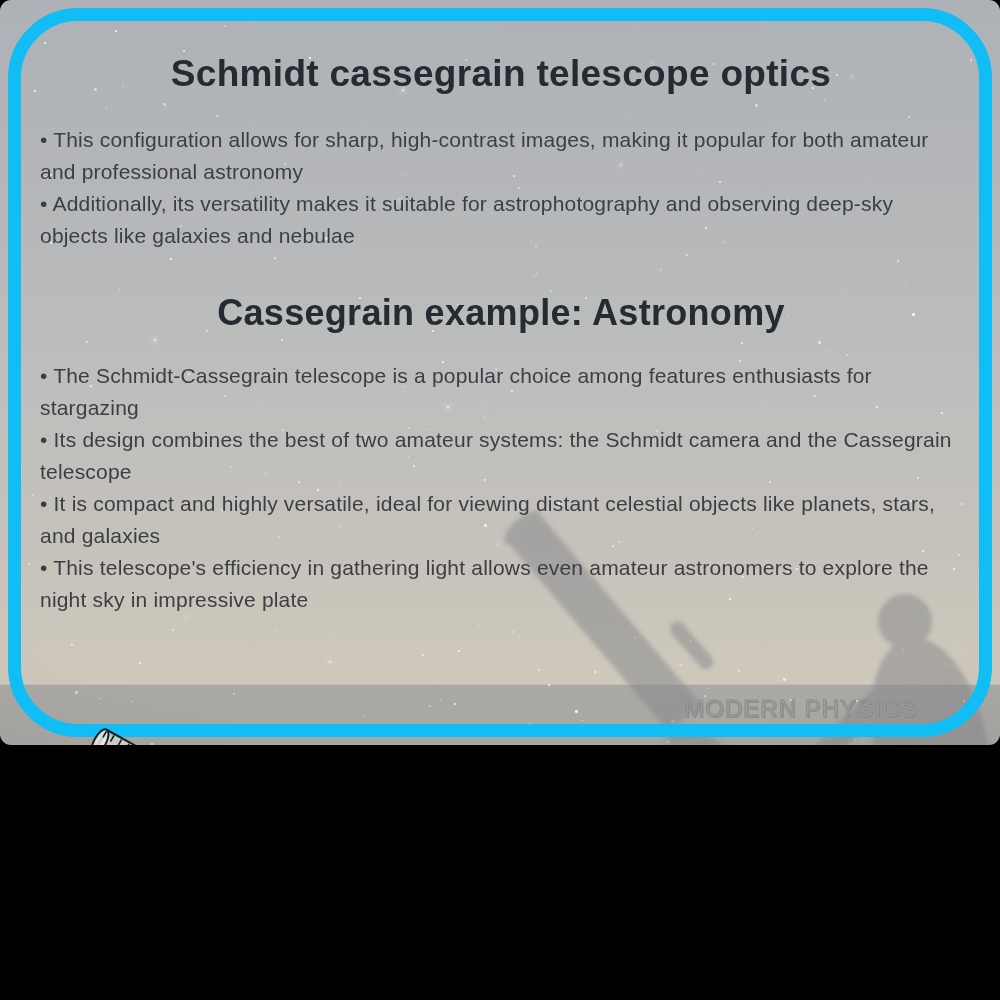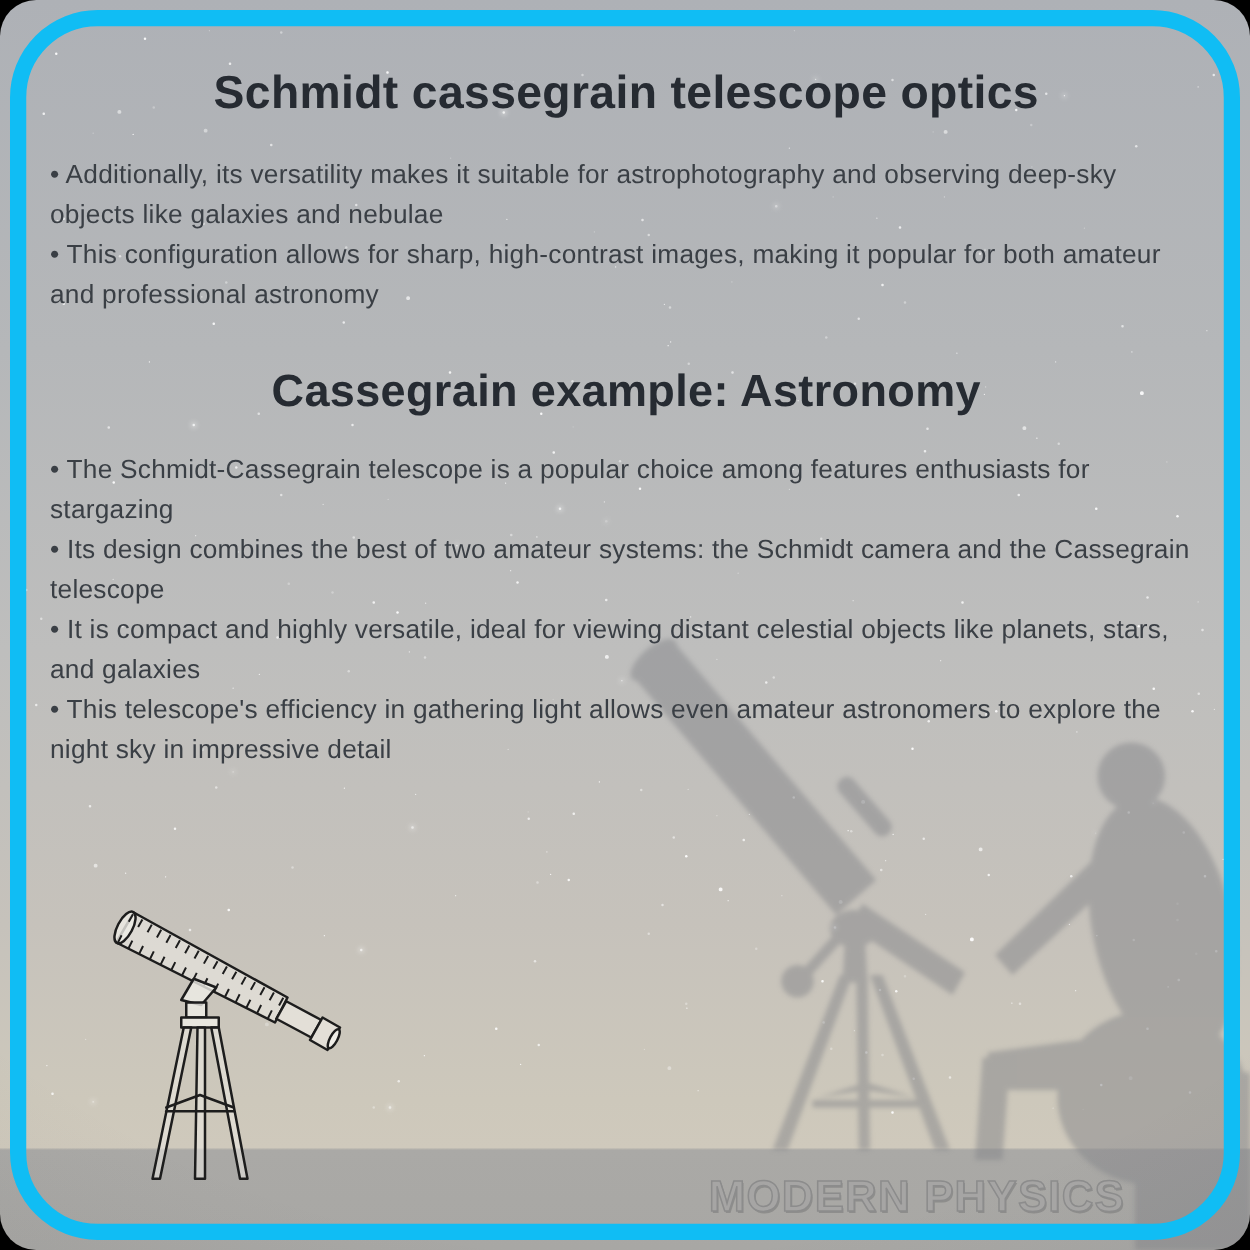--- a/index.html
+++ b/index.html
@@ -1,19 +1,19 @@
 <!DOCTYPE html>
 <html><head>
 <meta charset="utf-8">
 <style>
   html,body{margin:0;padding:0;background:#000;width:1000px;height:1000px;overflow:hidden;}
   *{box-sizing:border-box;}
   .canvas{
-    position:absolute;left:0;top:0;width:1000px;height:1000px;
-    border-radius:29px;overflow:hidden;
+    position:absolute;left:0;top:0;width:1000px;height:745px;
+    border-radius:11px;overflow:hidden;
     background:linear-gradient(180deg,
       #aeb1b6 0%, #b5b7b9 28%, #bebebd 52%, #c6c2bb 74%,
       #cdc8bb 88%, #cfc9bc 91.8%, #aaa9a6 92%, #a8a7a4 100%);
     font-family:"Liberation Sans","DejaVu Sans",sans-serif;
   }
   .starfield{position:absolute;inset:0;z-index:1;}
   .starfield i{position:absolute;background:#fff;border-radius:50%;display:block;}
   .starfield i.big{box-shadow:0 0 4px 1px rgba(255,255,255,.75);}
   .silhouette{position:absolute;left:450px;top:480px;width:550px;height:520px;z-index:2;
     opacity:.5;filter:blur(2px);}
@@ -23,22 +23,22 @@
   .frame{position:absolute;inset:8px;border:13px solid #10bdf4;border-radius:70px;z-index:5;}
   .content{position:absolute;left:40px;right:38px;top:0;z-index:6;}
   h1{margin:53px 0 0;text-align:center;font-size:37px;line-height:1.12;
      font-weight:600;letter-spacing:.3px;color:#262b32;}
   h2{margin:38px 0 0;text-align:center;font-size:36px;line-height:1.25;
      font-weight:600;letter-spacing:.3px;color:#262b32;}
   .bullets{margin-top:30px;font-size:21px;line-height:32px;color:#3a3f45;letter-spacing:.2px;}
   .bullets.second{margin-top:25px;}
   .bullets p{margin:0;}
   .doodle{position:absolute;left:85px;top:728px;width:240px;height:240px;z-index:7;}
-  .watermark{position:absolute;right:100px;bottom:22px;z-index:8;
-    font-size:35px;font-weight:700;letter-spacing:1px;color:#a6a5a4;
+  .watermark{position:absolute;right:83px;bottom:22px;z-index:8;
+    font-size:24px;font-weight:400;letter-spacing:1px;color:#a6a5a4;
     -webkit-text-stroke:1.2px #8c8c8c;
     text-shadow:1px 1px 0 rgba(120,120,120,.55);}
 </style>
 </head>
 <body>
 
 <div class="canvas">
 
   <div class="starfield">
       <i class="big" style="left: 74px; top: 881px; width: 0.7px; height: 0.7px; opacity: 0.74;"></i>
@@ -375,31 +375,31 @@
   </svg>
 
   <div class="vignette"></div>
 
   <div class="frame"></div>
 
   <div class="content">
     <h1>Schmidt cassegrain telescope optics</h1>
 
     <div class="bullets">
+      <p>• This configuration allows for sharp, high-contrast images, making it popular for both amateur and professional astronomy</p>
       <p>• Additionally, its versatility makes it suitable for astrophotography and observing deep-sky objects like galaxies and nebulae</p>
-      <p>• This configuration allows for sharp, high-contrast images, making it popular for both amateur and professional astronomy</p>
     </div>
 
     <h2>Cassegrain example: Astronomy</h2>
 
     <div class="bullets second">
       <p>• The Schmidt-Cassegrain telescope is a popular choice among features enthusiasts for stargazing</p>
       <p>• Its design combines the best of two amateur systems: the Schmidt camera and the Cassegrain telescope</p>
       <p>• It is compact and highly versatile, ideal for viewing distant celestial objects like planets, stars, and galaxies</p>
-      <p>• This telescope's efficiency in gathering light allows even amateur astronomers to explore the night sky in impressive detail</p>
+      <p>• This telescope's efficiency in gathering light allows even amateur astronomers to explore the night sky in impressive plate</p>
     </div>
   </div>
 
   <svg class="doodle" viewBox="0 0 240 240" xmlns="http://www.w3.org/2000/svg">
     <g stroke="#1d1d1d" stroke-width="2" stroke-linejoin="round" stroke-linecap="round">
 
       <polygon points="22,2 145,70 135,90 8,26" fill="#efede7" fill-opacity="0.55"></polygon>
       <ellipse cx="15" cy="14" rx="6" ry="14" transform="rotate(28 15 14)" fill="#efede7" fill-opacity="0.8"></ellipse>
       <line x1="19" y1="6" x2="143" y2="75" stroke-width="7" stroke-dasharray="1.6 7" stroke-linecap="butt"></line>
       <line x1="10" y1="23" x2="136" y2="86" stroke-width="7" stroke-dasharray="1.6 8" stroke-linecap="butt"></line>

